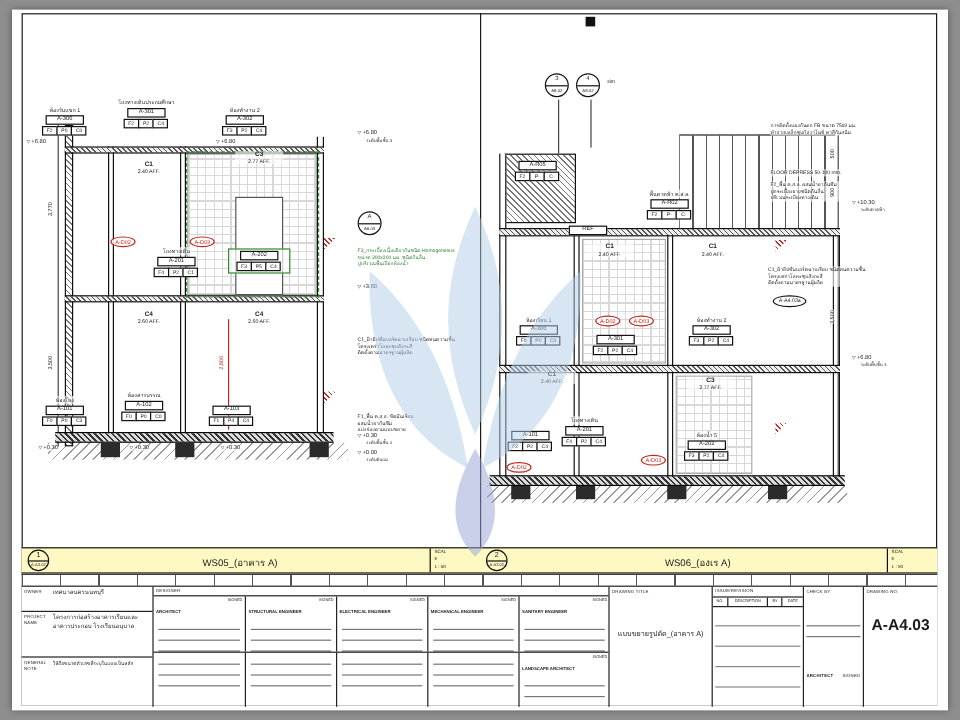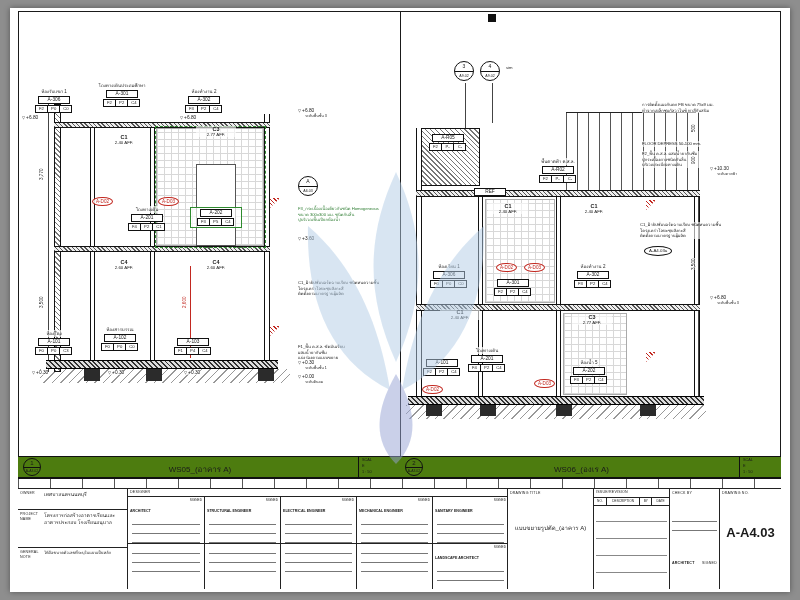--- a/index.html
+++ b/index.html
@@ -38,21 +38,21 @@
   .elev .tri{font-size:4px;margin-right:1px;}
   .elev .elbl{font-size:3.7px;margin-left:7px;}
   .note{position:absolute;font-size:4.2px;line-height:1.35;z-index:12;background:rgba(255,255,255,.6);}
   .note.green{color:#2e7d32;}
   .dimv{position:absolute;font-size:4.6px;transform:rotate(-90deg);transform-origin:left top;white-space:nowrap;z-index:12;background:rgba(255,255,255,.6);}
   .dimv.red{color:#c22820;}
   .dmark{position:absolute;width:20px;height:20px;border:1px solid #111;border-radius:50%;background:#fff;text-align:center;z-index:12;box-sizing:border-box;}
   .dm-top{font-size:5px;line-height:9px;border-bottom:0.8px solid #111;}
   .dm-bot{font-size:3.6px;line-height:8px;}
   
-  .vstrip{position:absolute;height:22px;border-top:1.2px solid #111;border-bottom:1.2px solid #111;background:#4d7c0f;z-index:15;box-sizing:border-box;}
+  .vstrip{position:absolute;height:22px;border-top:1.2px solid #111;border-bottom:1.2px solid #111;background:#fef9c3;z-index:15;box-sizing:border-box;}
   .vnum{position:absolute;left:5px;top:1px;width:18px;height:18px;border:1px solid #111;border-radius:50%;text-align:center;box-sizing:border-box;}
   .vn-top{font-size:6px;line-height:8px;border-bottom:0.8px solid #111;}
   .vn-bot{font-size:3.4px;line-height:7px;}
   .vtitle{position:absolute;left:30px;right:48px;top:6px;text-align:center;font-size:8px;}
   .vscale{position:absolute;right:2px;top:0;width:40px;height:20px;border-left:1px solid #111;padding:1px 0 0 3px;font-size:3.8px;line-height:1.55;box-sizing:border-box;}
   
   #tb{position:absolute;left:8px;top:470px;width:763px;height:110px;border-top:1.2px solid #111;background:#fff;z-index:20;box-sizing:border-box;}
   .ticks{position:absolute;left:0;top:0;width:100%;height:10px;background:repeating-linear-gradient(90deg,#555 0 1px,transparent 1px 32px);border-bottom:1px solid #222;box-sizing:border-box;}
   .tbcol{position:absolute;top:10px;height:100px;border-right:1px solid #222;box-sizing:border-box;}
   .tb-label{font-size:3.6px;letter-spacing:.2px;color:#222;}
@@ -60,21 +60,21 @@
   .thtext{font-size:5px;line-height:1.4;padding:2px 3px;}
   .sigrow{position:absolute;left:0;width:100%;display:flex;box-sizing:border-box;}
   .sigcell{flex:0 0 76px;border-left:1px solid #222;position:relative;box-sizing:border-box;padding:1px 2px;}
   .sigcell:first-child{border-left:none;}
   .sc-title{font-size:3.6px;font-weight:bold;}
   .sc-signed{position:absolute;right:2px;top:1px;font-size:3.2px;}
   .sigline{border-bottom:0.6px solid #777;height:8px;margin:0 2px;}
   .irhead{display:flex;border-top:1px solid #222;border-bottom:1px solid #222;}
   .irhead span{font-size:3.2px;border-left:1px solid #222;text-align:center;box-sizing:border-box;line-height:7px;}
   .irline{border-bottom:0.6px solid #888;height:16px;}
-  .dno{font-size:13px;font-weight:bold;text-align:center;margin-top:36px;}
+  .dno{font-size:13px;font-weight:bold;text-align:center;margin-top:24px;}
   .wm{position:absolute;z-index:40;pointer-events:none;opacity:.5;}
 </style>
 </head>
 <body>
 
 <div id="paper">
   <div class="frame"></div>
   <div class="vdiv"></div>
   <div class="mark" style="left:478px;top:6px;width:8px;height:8px"></div>
 

